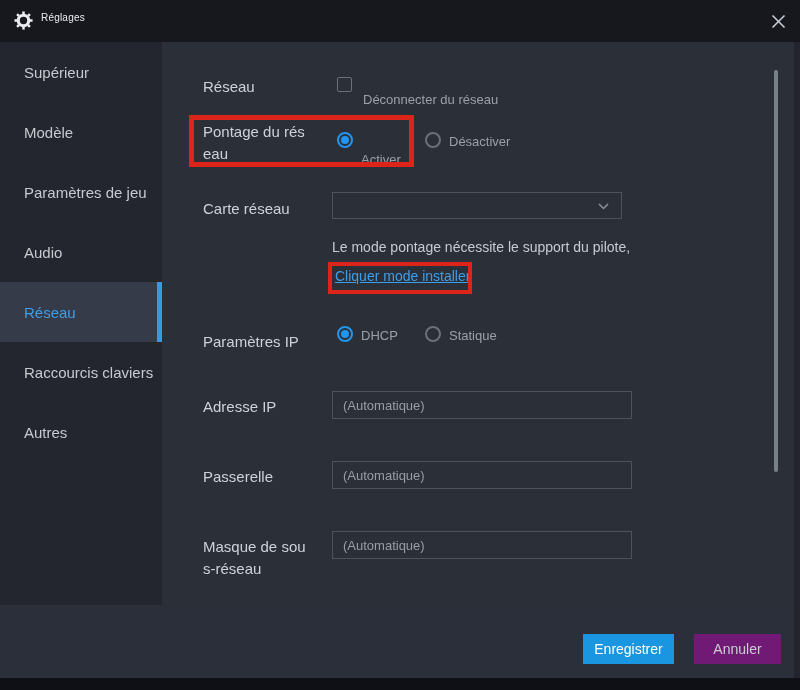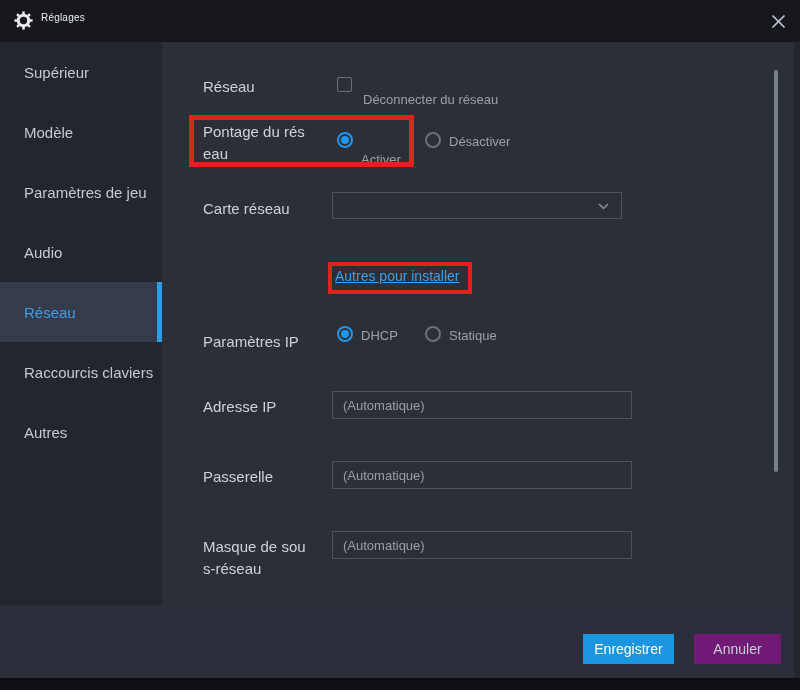--- a/index.html
+++ b/index.html
@@ -156,21 +156,22 @@
     <div class="redbox" style="left:27px; top:73px; width:225px; height:52px;"></div>
 
     <div class="flabel" style="top:156px;">Carte réseau</div>
     <div class="select" style="top:150px;">
       <span></span>
       <svg width="11" height="7" viewBox="0 0 11 7">
         <polyline points="1,1 5.5,5.5 10,1" fill="none" stroke="#8b919a" stroke-width="1.5"></polyline>
       </svg>
     </div>
 
-    <div class="link" style="top:226px;">Autres pour installer</div>
+    <div class="note" style="top:197px;">Le mode pontage nécessite le support du pilote,</div>
+    <div class="link" style="top:226px;">Cliquer mode installer</div>
     <div class="redbox" style="left:166px; top:220px; width:144px; height:32px; border-width:4px;"></div>
 
     <div class="flabel" style="top:289px;">Paramètres IP</div>
     <div class="radio on" style="left:175px; top:284px;"></div>
     <div class="opt-label" style="left:199px; top:286px;">DHCP</div>
     <div class="radio" style="left:263px; top:284px;"></div>
     <div class="opt-label" style="left:287px; top:286px;">Statique</div>
 
     <div class="flabel" style="top:354px;">Adresse IP</div>
     <input class="tinput" style="top: 349px;" placeholder="(Automatique)">

